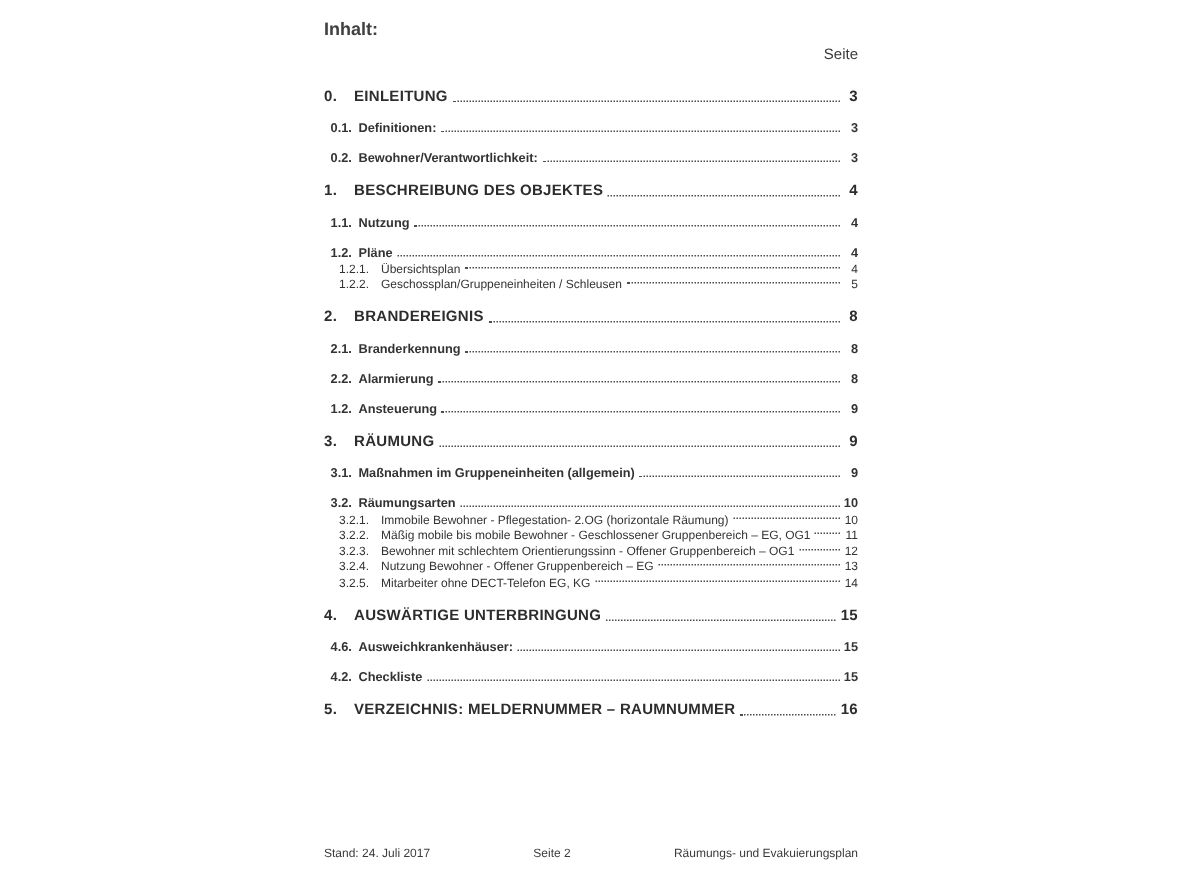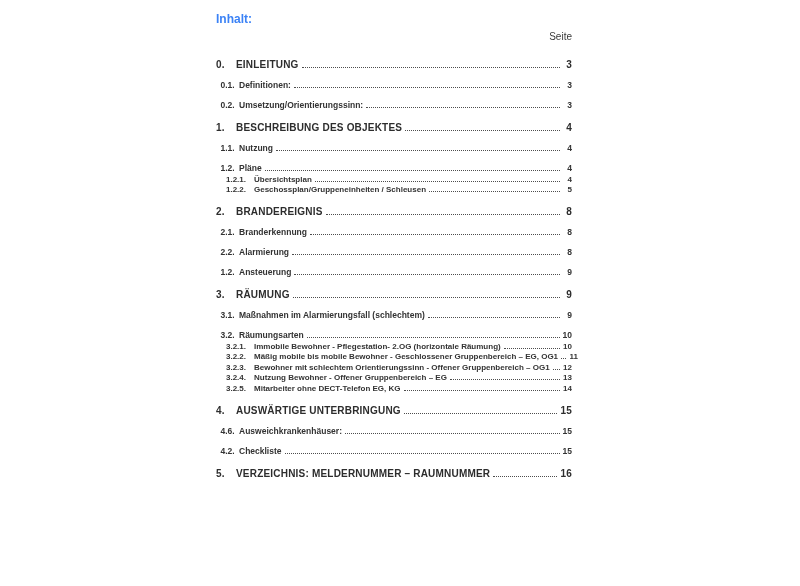--- a/index.html
+++ b/index.html
@@ -14,21 +14,21 @@
   }
   .content {
     position: absolute;
     left: 216px;
     top: 12px;
     width: 356px;
   }
   .doc-title {
     font-size: 12px;
     font-weight: bold;
-    color: #3b82f6;
+    color: #404040;
     line-height: 14px;
   }
   .seite-label {
     text-align: right;
     font-size: 10px;
     line-height: 9px;
     margin-top: 6px;
     color: #3a3a3a;
   }
   .toc { margin-top: 19px; }
@@ -57,24 +57,25 @@
   .l1 .num { width: 20px; }
   .l2 {
     font-size: 8.5px;
     font-weight: bold;
     line-height: 9px;
     margin-top: 11px;
   }
   .l2 .num { width: 23px; text-align: center; }
   .l3 {
     font-size: 8px;
-    font-weight: bold;
+    font-weight: normal;
     line-height: 9px;
     margin-top: 1.5px;
     padding-left: 10px;
+    align-items: center;
   }
   .l3 .num { width: 28px; }
   .toc .row:first-child { margin-top: 0; }
   .footer {
     position: absolute;
     left: 216px;
     top: 564px;
     width: 356px;
     display: flex;
     justify-content: space-between;
@@ -101,21 +102,21 @@
       <span class="pg">3</span>
     </div>
         <div class="row l2">
       <span class="num">0.1.</span>
       <span class="label">Definitionen:</span>
       <span class="leader"></span>
       <span class="pg">3</span>
     </div>
         <div class="row l2">
       <span class="num">0.2.</span>
-      <span class="label">Umsetzung/Orientierungssinn:</span>
+      <span class="label">Bewohner/Verantwortlichkeit:</span>
       <span class="leader"></span>
       <span class="pg">3</span>
     </div>
         <div class="row l1">
       <span class="num">1.</span>
       <span class="label">BESCHREIBUNG DES OBJEKTES</span>
       <span class="leader"></span>
       <span class="pg">4</span>
     </div>
         <div class="row l2">
@@ -167,21 +168,21 @@
       <span class="pg">9</span>
     </div>
         <div class="row l1">
       <span class="num">3.</span>
       <span class="label">RÄUMUNG</span>
       <span class="leader"></span>
       <span class="pg">9</span>
     </div>
         <div class="row l2">
       <span class="num">3.1.</span>
-      <span class="label">Maßnahmen im Alarmierungsfall (schlechtem)</span>
+      <span class="label">Maßnahmen im Gruppeneinheiten (allgemein)</span>
       <span class="leader"></span>
       <span class="pg">9</span>
     </div>
         <div class="row l2">
       <span class="num">3.2.</span>
       <span class="label">Räumungsarten</span>
       <span class="leader"></span>
       <span class="pg">10</span>
     </div>
         <div class="row l3">
@@ -234,14 +235,19 @@
     </div>
         <div class="row l1">
       <span class="num">5.</span>
       <span class="label">VERZEICHNIS: MELDERNUMMER – RAUMNUMMER</span>
       <span class="leader"></span>
       <span class="pg">16</span>
     </div>
       </div>
   </div>
 
+  <div class="footer">
+    <span>Stand: 24. Juli 2017</span>
+    <span>Seite 2</span>
+    <span>Räumungs- und Evakuierungsplan</span>
+  </div>
 
 </div>
 
 </body></html>

